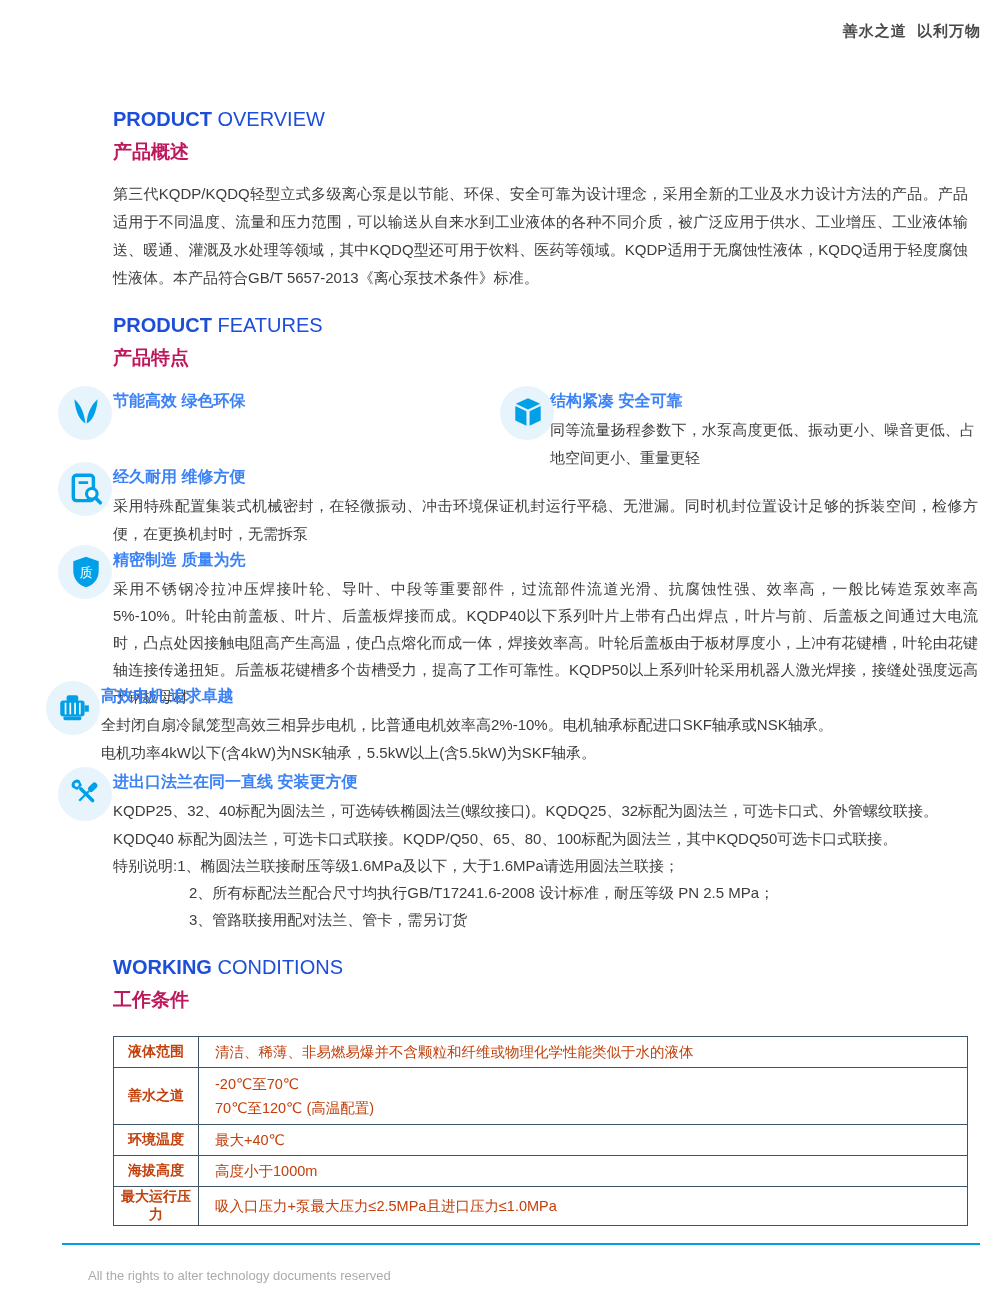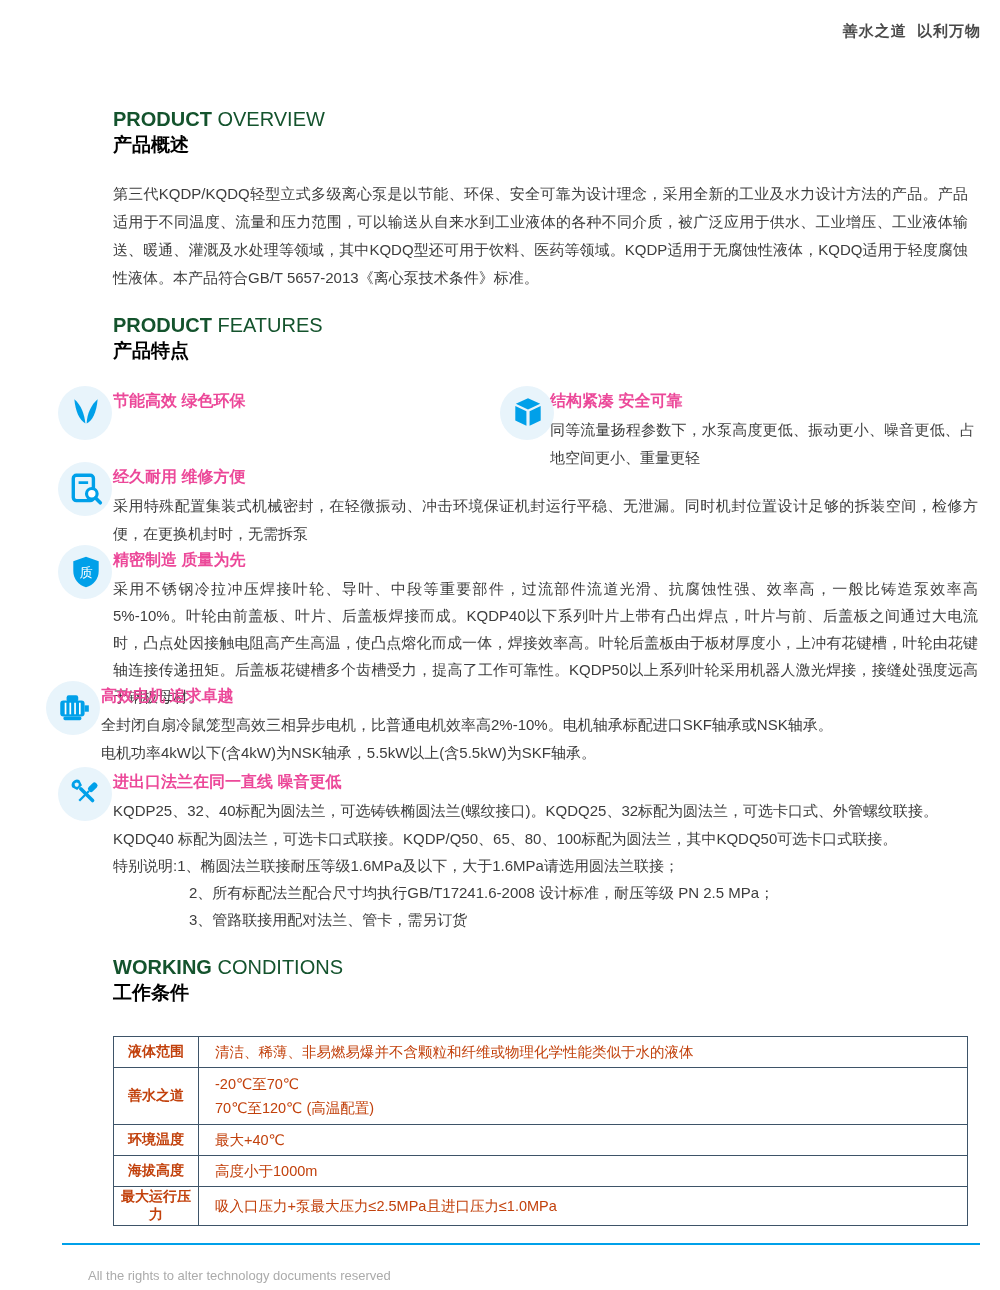--- a/index.html
+++ b/index.html
@@ -13,37 +13,37 @@
     padding-left:23px;
   }
   
   .slogan{
     position:absolute;top:22px;right:42px;
     font-size:15px;color:#4a4a4a;font-weight:bold;
     white-space:pre;letter-spacing:1px;
   }
   
   .sec{position:absolute;left:113px;}
-  .sec-title-en{font-size:20px;color:#14532d;font-weight:normal;line-height:24px;}
+  .sec-title-en{font-size:20px;color:#1d4ed8;font-weight:normal;line-height:24px;}
   .sec-title-en .b{font-weight:bold;}
-  .sec-title-zh{font-size:19px;color:#000000;font-weight:bold;line-height:24px;margin-top:2px;}
+  .sec-title-zh{font-size:19px;color:#be185d;font-weight:bold;line-height:24px;margin-top:9px;}
   
   .overview-body{
     position:absolute;left:113px;top:180px;width:855px;
     font-size:15px;line-height:28px;text-align:justify;color:#3d3d3d;
   }
   
   .feature{position:absolute;padding-left:55px;}
   .feature .circle{
     position:absolute;left:0;top:-4px;width:54px;height:54px;border-radius:50%;
     background:#e8f4fb;
   }
   .feature .glyph{position:absolute;left:10px;top:5px;width:36px;height:36px;}
   .feature h3{
-    margin:0;font-size:16px;font-weight:bold;color:#ec4899;line-height:22px;
+    margin:0;font-size:16px;font-weight:bold;color:#3b82f6;line-height:22px;
   }
   .feature .fbody{
     margin-top:4px;font-size:15px;line-height:27.5px;color:#3d3d3d;text-align:justify;
   }
   .pre{white-space:pre-line;}
   .notes{font-size:15px;line-height:27px;color:#3d3d3d;margin-top:0;}
   .note-line{display:block;}
   .note-indent{padding-left:76px;}
   
   table.wc{
@@ -143,21 +143,21 @@
       <g transform="rotate(45 17 17)">
         <rect x="14.2" y="3" width="5.6" height="10" rx="2.4" fill="#00A0E9"></rect>
         <rect x="15.9" y="13" width="2.2" height="13" fill="#00A0E9"></rect>
       </g>
       <g transform="rotate(-45 17 17)">
         <path fill="#00A0E9" d="M12.2 3.2 a5.2 5.2 0 0 1 9.6 0 l-1.6 5.2 h-6.4 Z"></path>
         <circle cx="17" cy="4.6" r="1.9" fill="#e8f4fb"></circle>
         <rect x="15.3" y="8.4" width="3.4" height="19" rx="1.6" fill="#00A0E9"></rect>
       </g>
     </svg>
-    <h3>进出口法兰在同一直线 噪音更低</h3>
+    <h3>进出口法兰在同一直线 安装更方便</h3>
     <div class="fbody pre" style="text-align:left;">KQDP25、32、40标配为圆法兰，可选铸铁椭圆法兰(螺纹接口)。KQDQ25、32标配为圆法兰，可选卡口式、外管螺纹联接。
 KQDQ40 标配为圆法兰，可选卡口式联接。KQDP/Q50、65、80、100标配为圆法兰，其中KQDQ50可选卡口式联接。</div>
     <div class="notes">
       <span class="note-line"><span>特别说明:</span><span>1、椭圆法兰联接耐压等级1.6MPa及以下，大于1.6MPa请选用圆法兰联接；</span></span>
       <span class="note-line note-indent">2、所有标配法兰配合尺寸均执行GB/T17241.6-2008 设计标准，耐压等级 PN 2.5 MPa；</span>
       <span class="note-line note-indent">3、管路联接用配对法兰、管卡，需另订货</span>
     </div>
   </div>
 
   <div class="sec" style="top:955px;">

